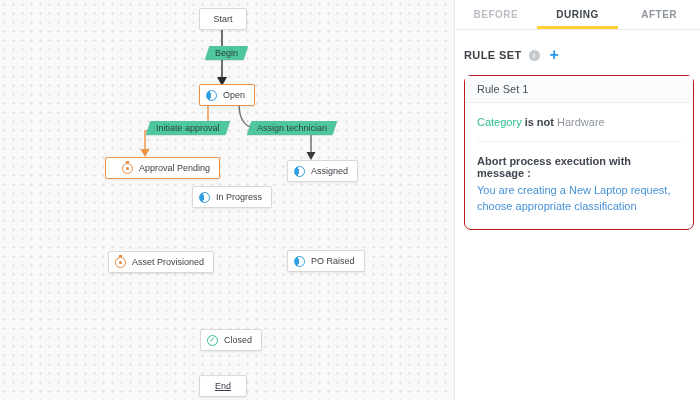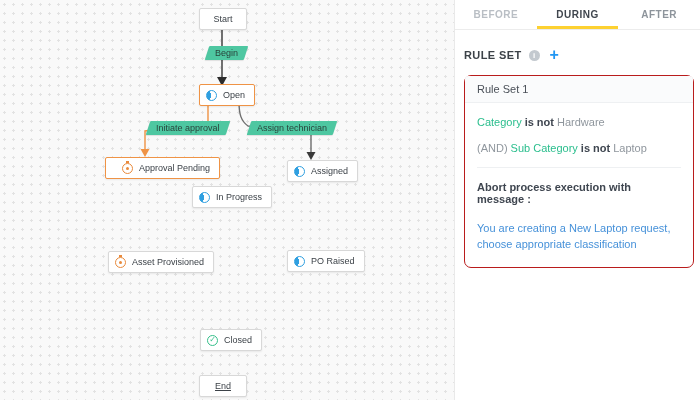--- a/index.html
+++ b/index.html
@@ -62,21 +62,21 @@
   .card-body { padding:13px 12px 14px 12px; font-size:11px; }
   .rule-line { color:#8f969d; }
   .rule-line + .rule-line { margin-top:14px; }
   .rule-line .conj { margin-right:3px; }
   .rule-line .conj:empty { display:none; }
   .rule-line .field { color:#2abe8d; margin-right:3px; }
   .rule-line .op { color:#3f4650; font-weight:bold; margin-right:3px; }
   .rule-divider { border:none; border-top:1px solid #eef0f2; margin:13px 0; }
   .action-label { font-size:11px; font-weight:bold; color:#3f4650; }
   .action-message { font-size:11px; color:#4691d9; line-height:1.45;
-    margin-top:16px; cursor:pointer; }
+    margin-top:4px; cursor:pointer; }
 </style>
 </head>
 <body>
 
 <div class="app">
 
   <div class="canvas">
 
     <svg class="edges" width="455" height="400">
 
@@ -169,23 +169,20 @@
     </div>
 
     <div class="card">
       <div class="card-header">Rule Set 1</div>
       <div class="card-body">
 
         <div class="rule-line">
           <span class="field">Category</span><span class="op">is not</span><span class="val">Hardware</span>
         </div>
 
-        <div class="rule-line">
-          <span class="conj">(AND)</span><span class="field">Sub Category</span><span class="op">is not</span><span class="val">Laptop</span>
-        </div>
 
         <hr class="rule-divider">
 
         <div class="action-label">Abort process execution with message :</div>
         <div class="action-message">You are creating a New Laptop request, choose appropriate classification</div>
       </div>
     </div>
 
   </div>
 </div>

